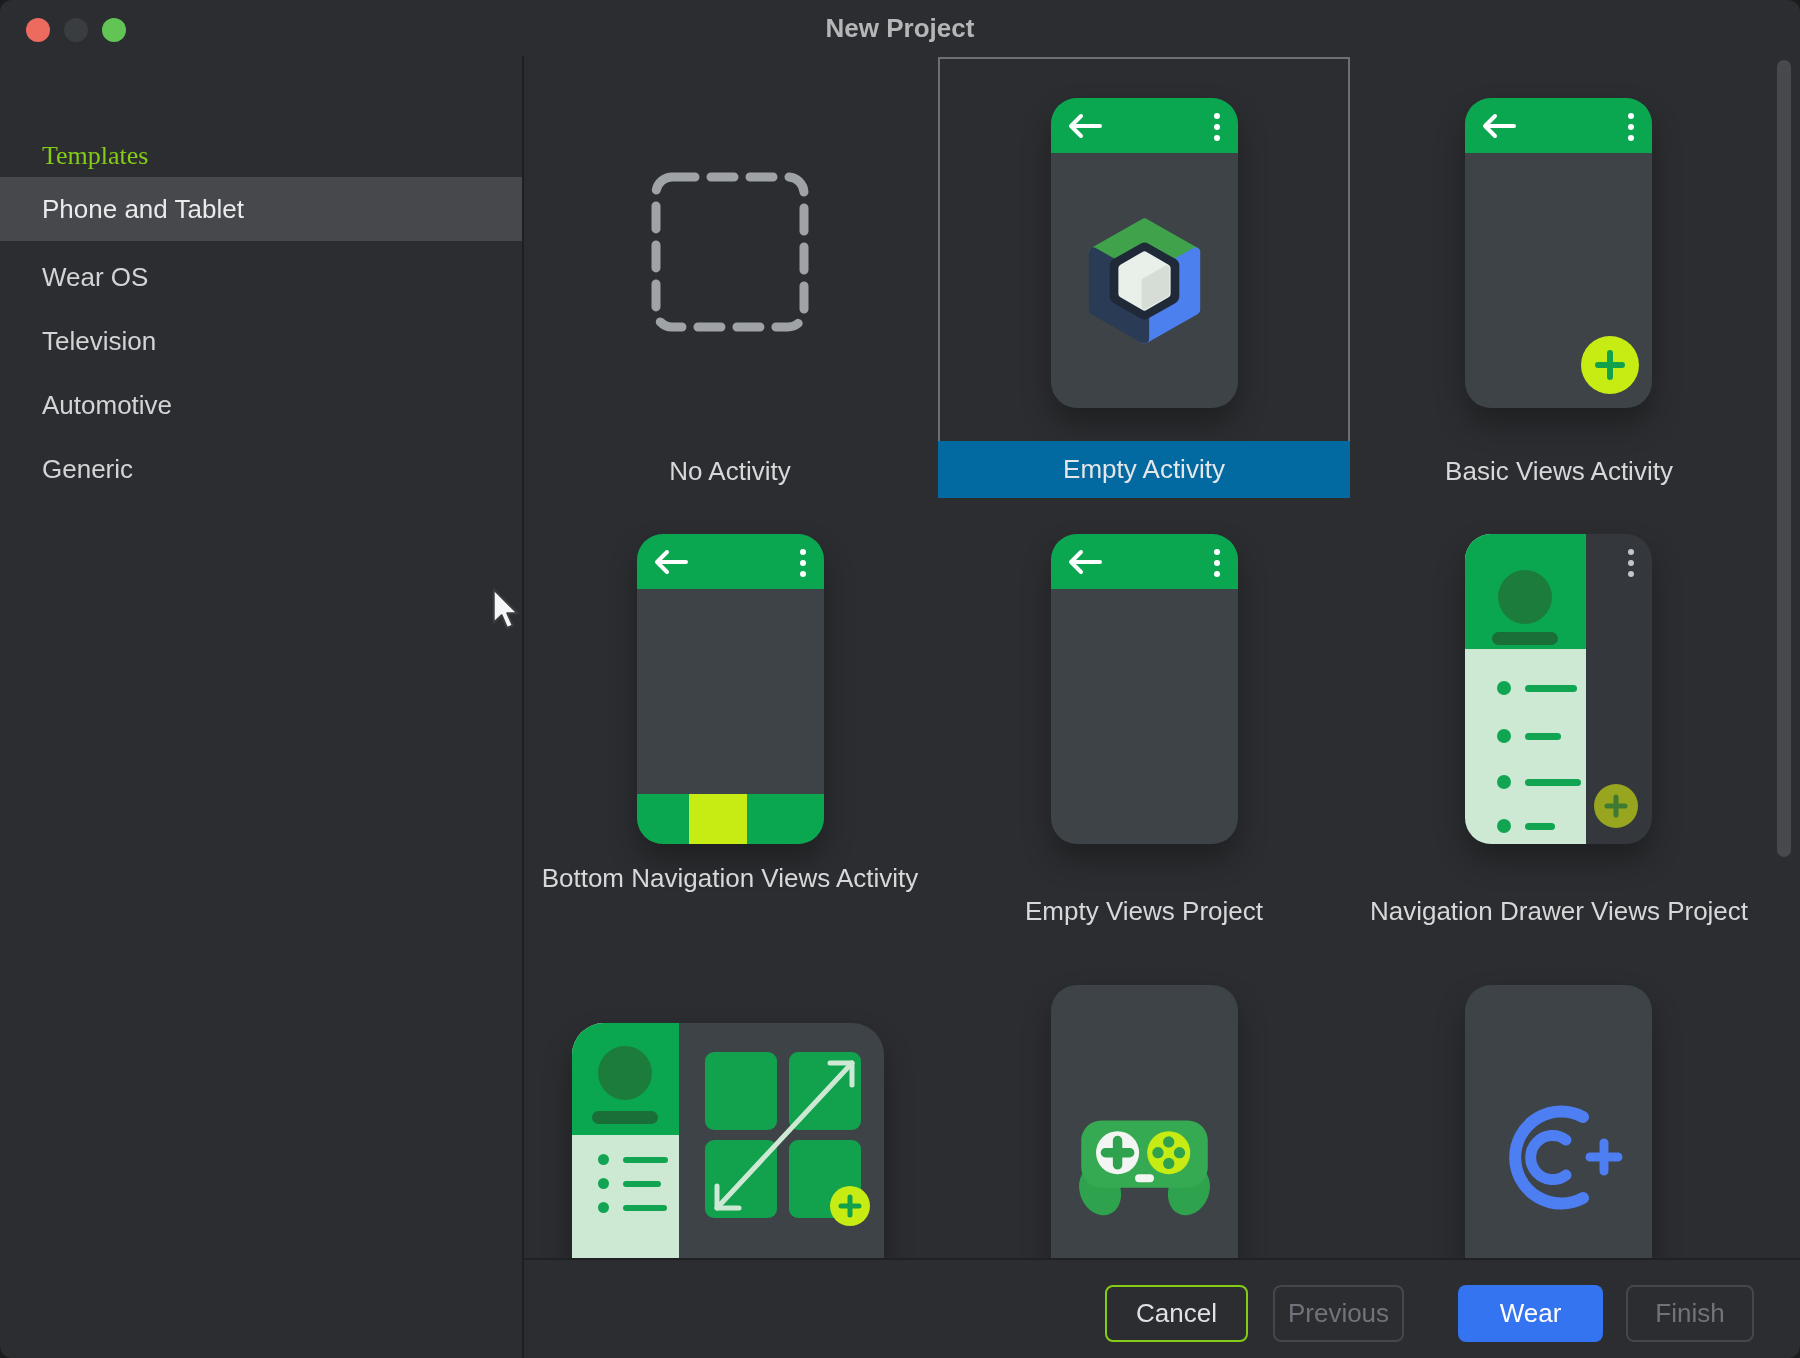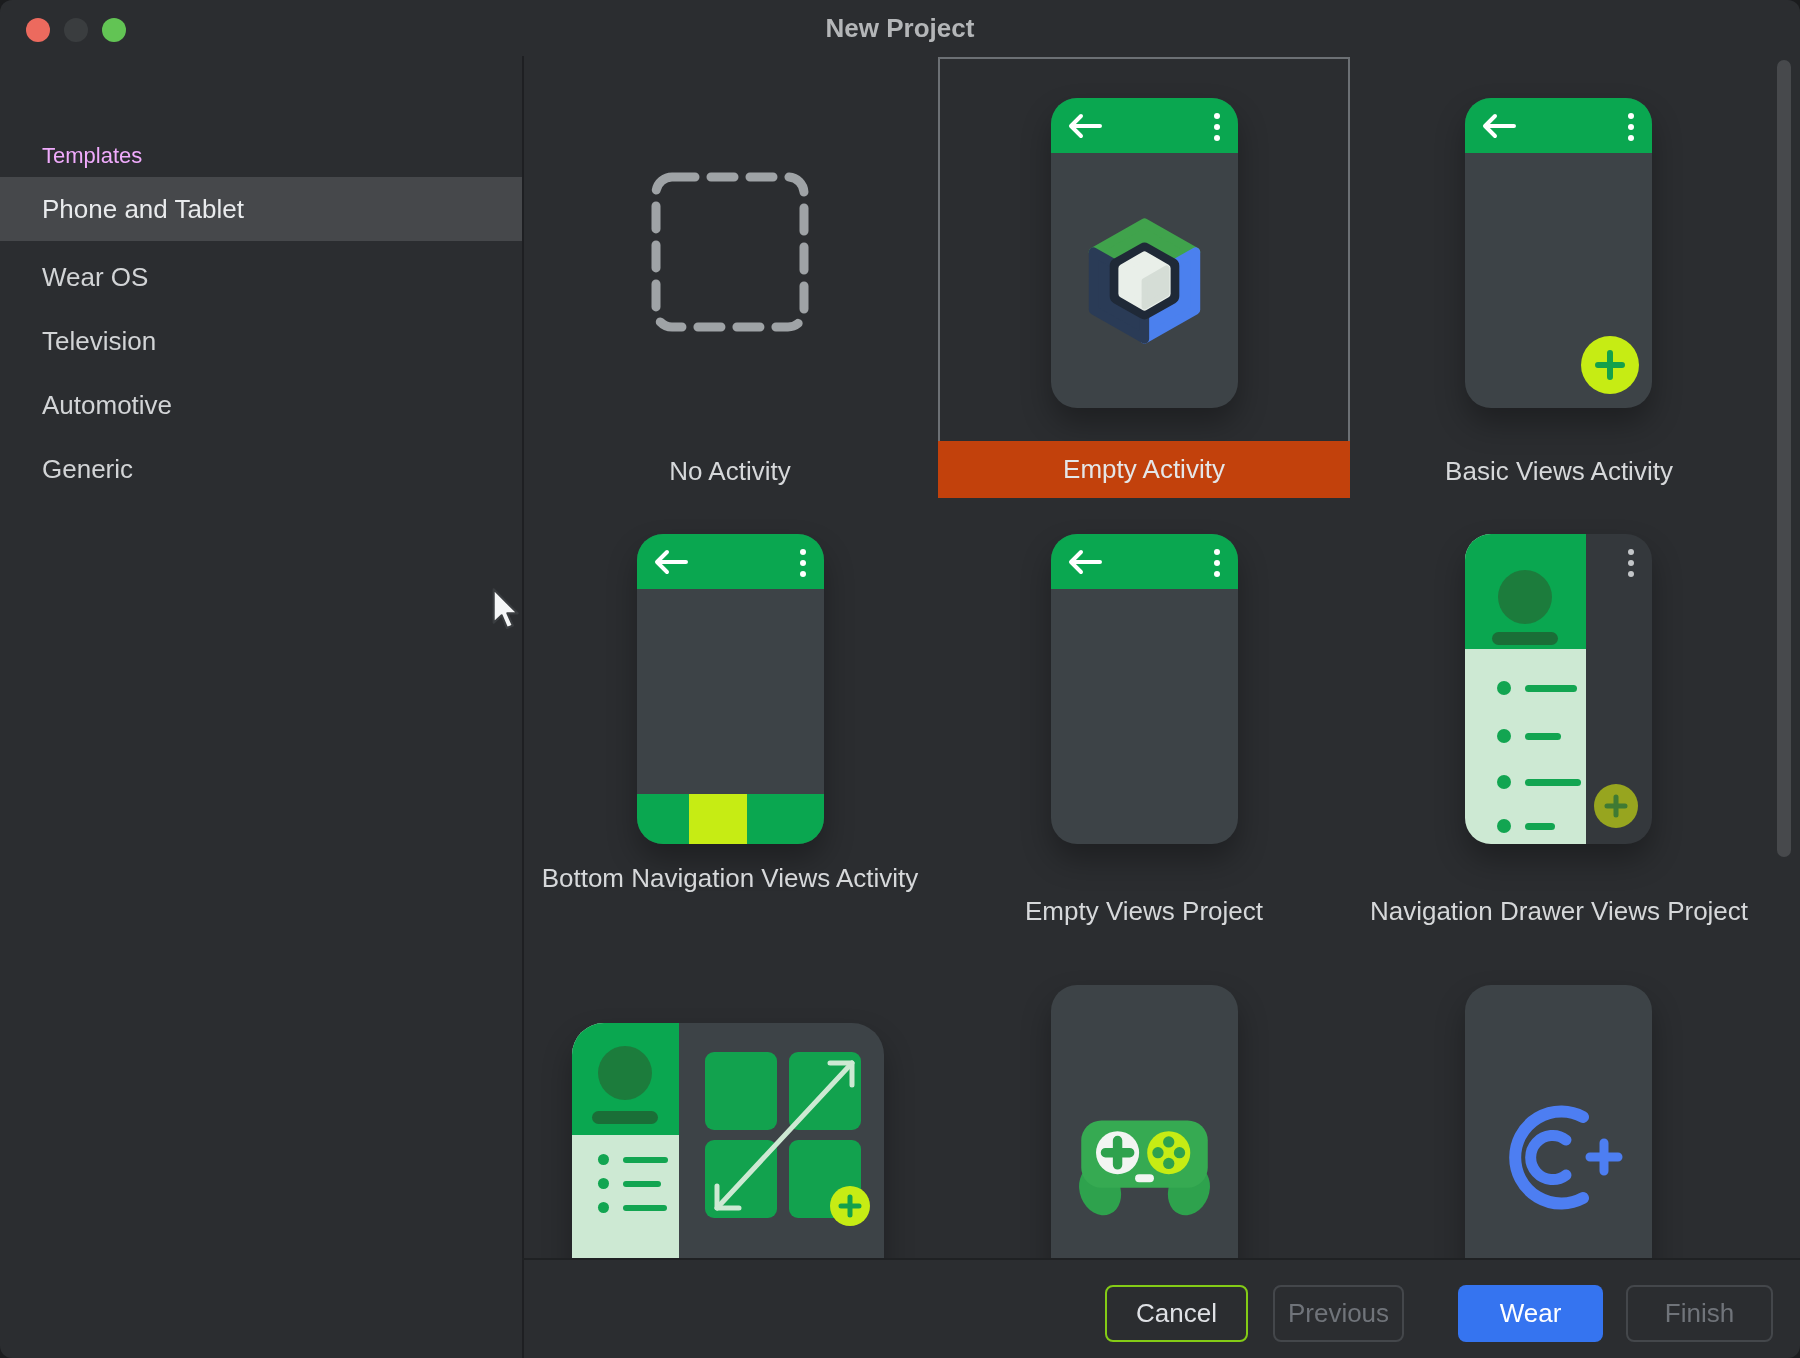--- a/index.html
+++ b/index.html
@@ -11,32 +11,32 @@
   .tlight{position:absolute;top:18px;width:24px;height:24px;border-radius:50%;}
   .tl-close{left:26px;background:#ec6a5e;}
   .tl-min{left:64px;background:#3a3d3f;}
   .tl-zoom{left:102px;background:#62c454;}
   .win-title{position:absolute;left:0;top:0;width:100%;height:56px;display:flex;align-items:center;justify-content:center;
     color:#b4b6b8;font-size:26px;font-weight:bold;}
 
   
   .sidebar{position:absolute;left:0;top:56px;width:522px;height:1302px;}
   .sb-header{position:absolute;left:42px;top:78px;height:44px;display:flex;align-items:center;
-    color:#f0abfc;font-size:22px;}
+    color:#84cc16;font-size:26px;font-family:Liberation Serif, serif;}
   .sb-item{position:absolute;left:0;width:522px;height:64px;display:flex;align-items:center;padding-left:42px;
     color:#d2d4d6;font-size:26px;cursor:default;}
   .sb-item.selected{background:#46484b;color:#e9ebed;}
   .v-divider{position:absolute;left:522px;top:56px;width:2px;height:1302px;background:#1e1f22;}
 
   
   .content{position:absolute;left:524px;top:56px;width:1276px;height:1202px;overflow:hidden;}
   .card-label{position:absolute;width:412px;text-align:center;color:#d6d8da;font-size:26px;line-height:35px;}
   .nowrap{white-space:nowrap;}
   .sel-card-border{position:absolute;left:414px;top:1px;width:412px;height:441px;border:2px solid #6c7074;}
-  .sel-label-bar{position:absolute;left:414px;top:385px;width:412px;height:57px;background:#c2410c;
+  .sel-label-bar{position:absolute;left:414px;top:385px;width:412px;height:57px;background:#0369a1;
     display:flex;align-items:center;justify-content:center;color:#e4e6e8;font-size:26px;}
 
   
   .phone{position:absolute;width:187px;height:310px;background:#3d4347;border-radius:26px;
     box-shadow:0 16px 30px rgba(0,0,0,.30);}
   .phone-hdr{position:absolute;left:0;top:0;width:100%;height:55px;background:#0aa750;border-radius:26px 26px 0 0;}
   .kebab{position:absolute;right:18px;top:15px;display:flex;flex-direction:column;gap:5px;}
   .kebab i{width:6px;height:6px;border-radius:50%;background:#fff;display:block;}
   .kebab.dim i{background:#c3c6c9;}
   .fab{position:absolute;border-radius:50%;background:#c6ec14;display:flex;align-items:center;justify-content:center;}
@@ -299,20 +299,20 @@
     </div>
 
     <div class="scroll-thumb"></div>
   </div>
 
   <div class="h-sep"></div>
   <div>
     <div class="btn" style="left:1105px;width:143px">Cancel</div>
     <div class="btn disabled" style="left:1273px;width:131px">Previous</div>
     <div class="btn primary" style="left:1458px;width:145px">Wear</div>
-    <div class="btn disabled" style="left:1626px;width:147px">Finish</div>
+    <div class="btn disabled" style="left:1626px;width:128px">Finish</div>
   </div>
 
   <svg class="cursor" width="30" height="44" viewBox="0 0 22 33">
     <path d="M1 1 L1 26 L7 20.5 L11 30 L15.4 28.2 L11.3 19 L19 19 Z" fill="#f5f6f7" stroke="#3a3d40" stroke-width="1.6" stroke-linejoin="round"></path>
   </svg>
 
 </div>
 
 </body></html>

